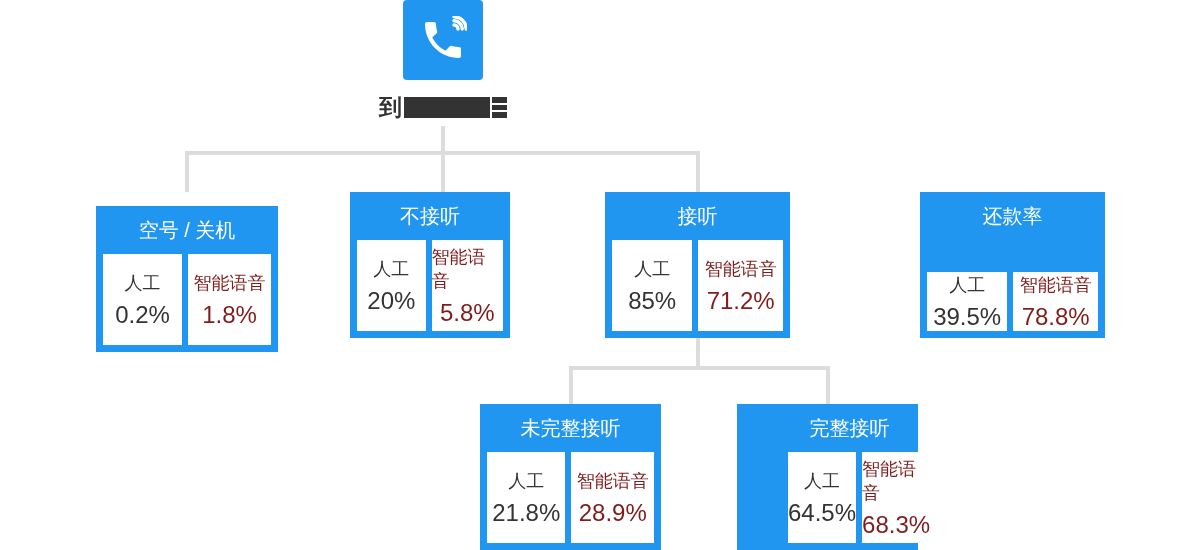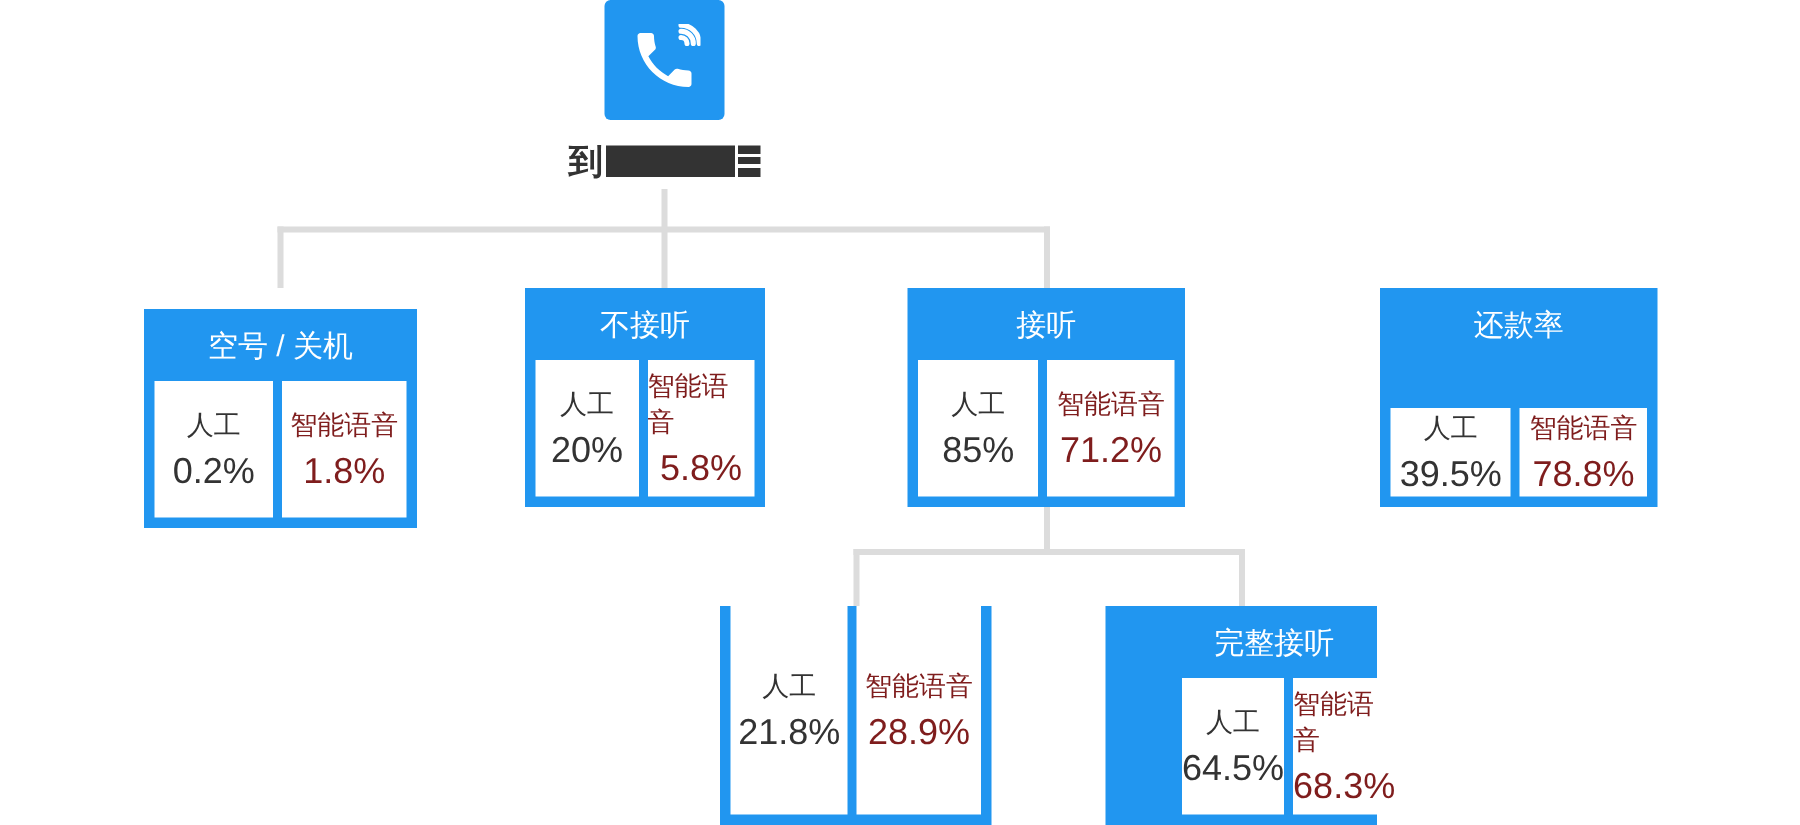--- a/index.html
+++ b/index.html
@@ -160,20 +160,21 @@
         <span class="value">39.5%</span>
       </div>
       <div class="cell ai">
         <span class="label">智能语音</span>
         <span class="value">78.8%</span>
       </div>
     </div>
   </div>
 
   <div class="node" style="left:480px; top:404px; width:181px; height:146px;">
+    <div class="node-header">未完整接听</div>
     <div class="node-body">
       <div class="cell manual">
         <span class="label">人工</span>
         <span class="value">21.8%</span>
       </div>
       <div class="cell ai">
         <span class="label">智能语音</span>
         <span class="value">28.9%</span>
       </div>
     </div>

